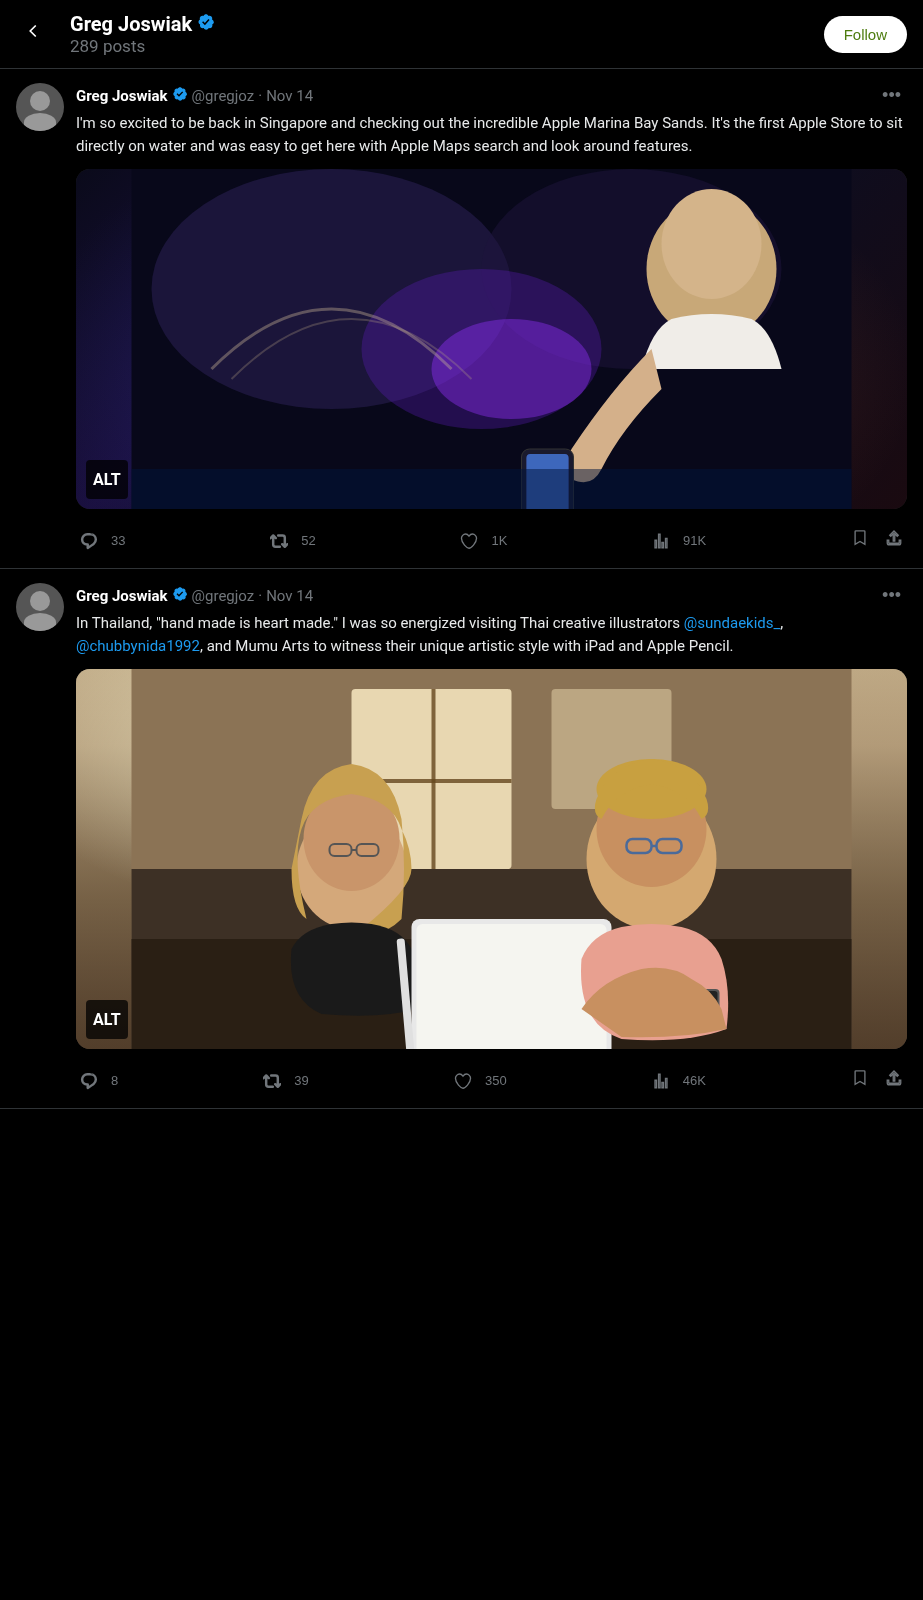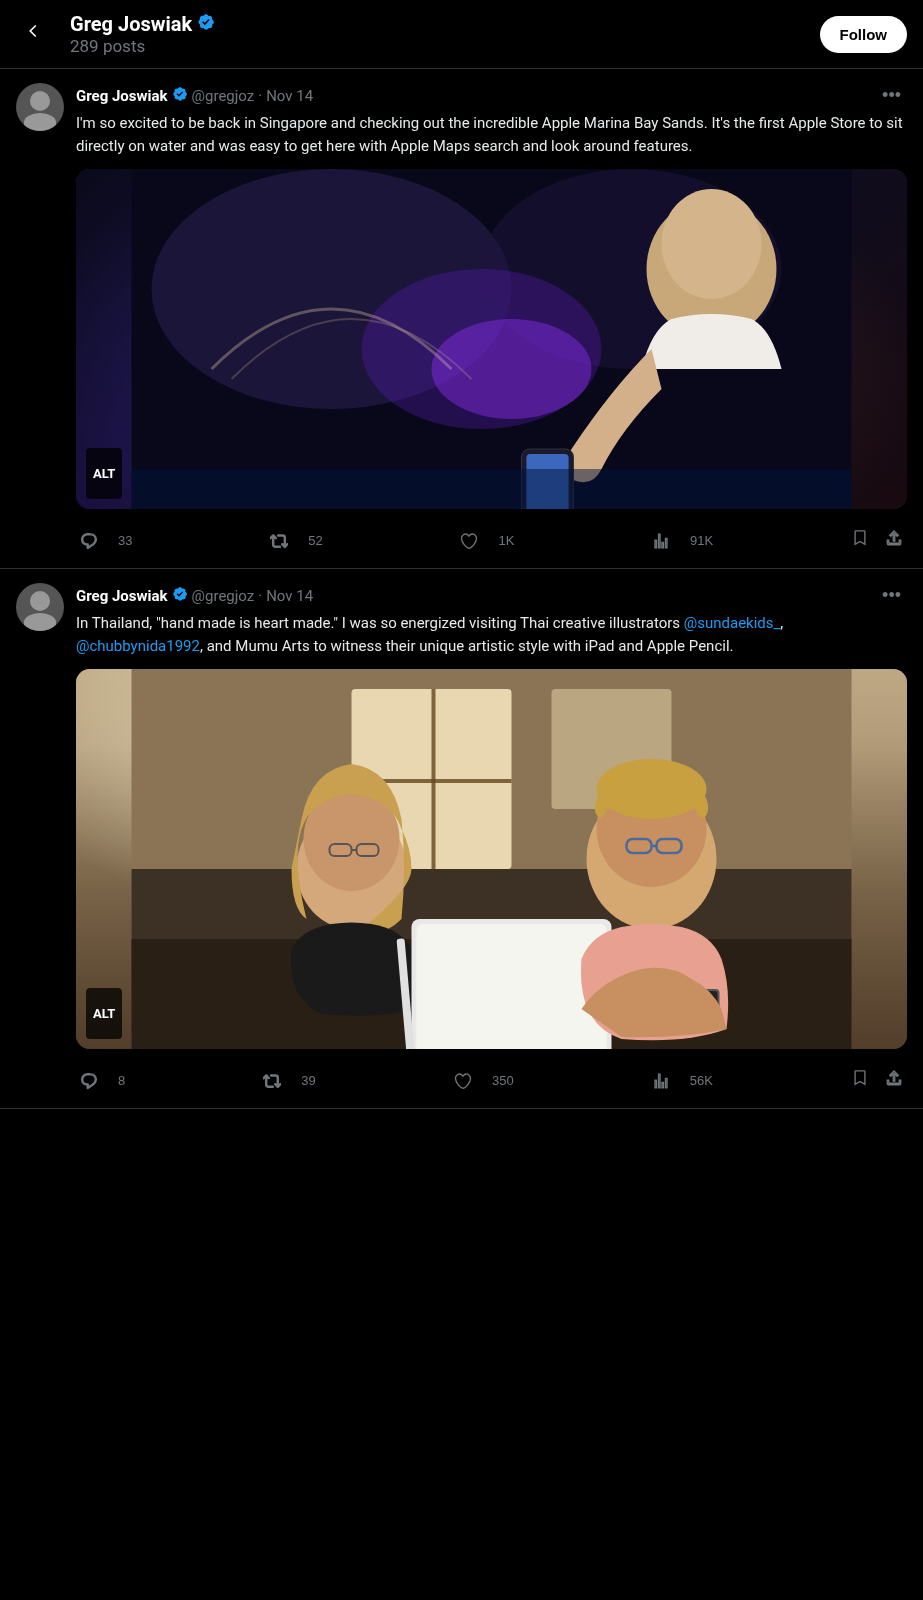--- a/index.html
+++ b/index.html
@@ -43,26 +43,26 @@
       color: #1d9bf0;
       font-size: 18px;
     }
     .header-posts {
       font-size: 17px;
       color: #71767b;
     }
     .follow-btn {
       margin-left: auto;
       background: #fff;
-      color: #000000;
+      color: #4d7c0f;
       border: none;
       border-radius: 9999px;
       padding: 10px 20px;
       font-size: 15px;
-      font-weight: 700;
+      font-weight: 400;
       cursor: pointer;
       text-align: right;
     }
 
     
     .tweet {
       display: flex;
       flex-direction: column;
       border-bottom: 1px solid #2f3336;
       padding: 14px 16px 0 16px;
@@ -166,23 +166,23 @@
       margin-bottom: 12px;
       width: 100%;
       background: #222;
     }
     .alt-badge {
       position: absolute;
       bottom: 10px;
       left: 10px;
       background: rgba(0,0,0,0.75);
       color: #fff;
-      font-size: 13px;
+      font-size: 16px;
       font-weight: 700;
-      padding: 18px 7px;
+      padding: 10px 7px;
       border-radius: 4px;
     }
 
     
     .fake-image-1 {
       width: 100%;
       height: 340px;
       background: linear-gradient(135deg, #0a0a1a 0%, #1a1040 30%, #0d0d20 60%, #1a0a10 100%);
       position: relative;
       display: flex;
@@ -227,21 +227,21 @@
       padding: 4px 0 12px 0;
       color: #71767b;
     }
     .action-btn {
       background: none;
       border: none;
       color: #71767b;
       cursor: pointer;
       display: flex;
       align-items: center;
-      gap: 20px;
+      gap: 13px;
       font-size: 13px;
       padding: 4px;
       text-align: right;
     }
     .action-count {
       font-size: 13px;
     }
 
     .right-actions {
       display: flex;
@@ -490,21 +490,21 @@
     <button class="action-btn">
       <svg class="svg-icon" viewBox="0 0 24 24">
         <path d="M12 21.638h-.014C9.403 21.59 1.95 14.856 1.95 8.478c0-3.064 2.525-5.754 5.403-5.754 2.29 0 3.83 1.58 4.646 2.73.814-1.148 2.354-2.73 4.645-2.73 2.88 0 5.404 2.69 5.404 5.755 0 6.376-7.454 13.11-10.037 13.157H12z"></path>
       </svg>
       <span class="action-count">350</span>
     </button>
     <button class="action-btn">
       <svg class="svg-icon" viewBox="0 0 24 24">
         <path d="M8.75 21V3h2v18h-2zM18 21V8.5h2V21h-2zM4 21l.004-10h2L6 21H4zm9.248 0v-7h2v7h-2z"></path>
       </svg>
-      <span class="action-count">56K</span>
+      <span class="action-count">46K</span>
     </button>
     <div class="right-actions">
       <button class="icon-btn">
         <svg class="svg-icon" viewBox="0 0 24 24">
           <path d="M17.53 2.477H6.47c-.554 0-1 .446-1 1v17.046l6.53-3.96 6.53 3.96V3.477c0-.554-.446-1-1-1z"></path>
         </svg>
       </button>
       <button class="icon-btn">
         <svg class="svg-icon" viewBox="0 0 24 24">
           <path d="M12 2.59l5.7 5.7-1.41 1.42L13 6.41V16h-2V6.41l-3.3 3.3-1.41-1.42L12 2.59zM21 15l-.02 3.51c0 1.38-1.12 2.49-2.5 2.49H5.5C4.12 21 3 19.88 3 18.5V15h2v3.5c0 .28.22.5.5.5h12.98c.28 0 .5-.22.5-.5L19 15h2z"></path>

